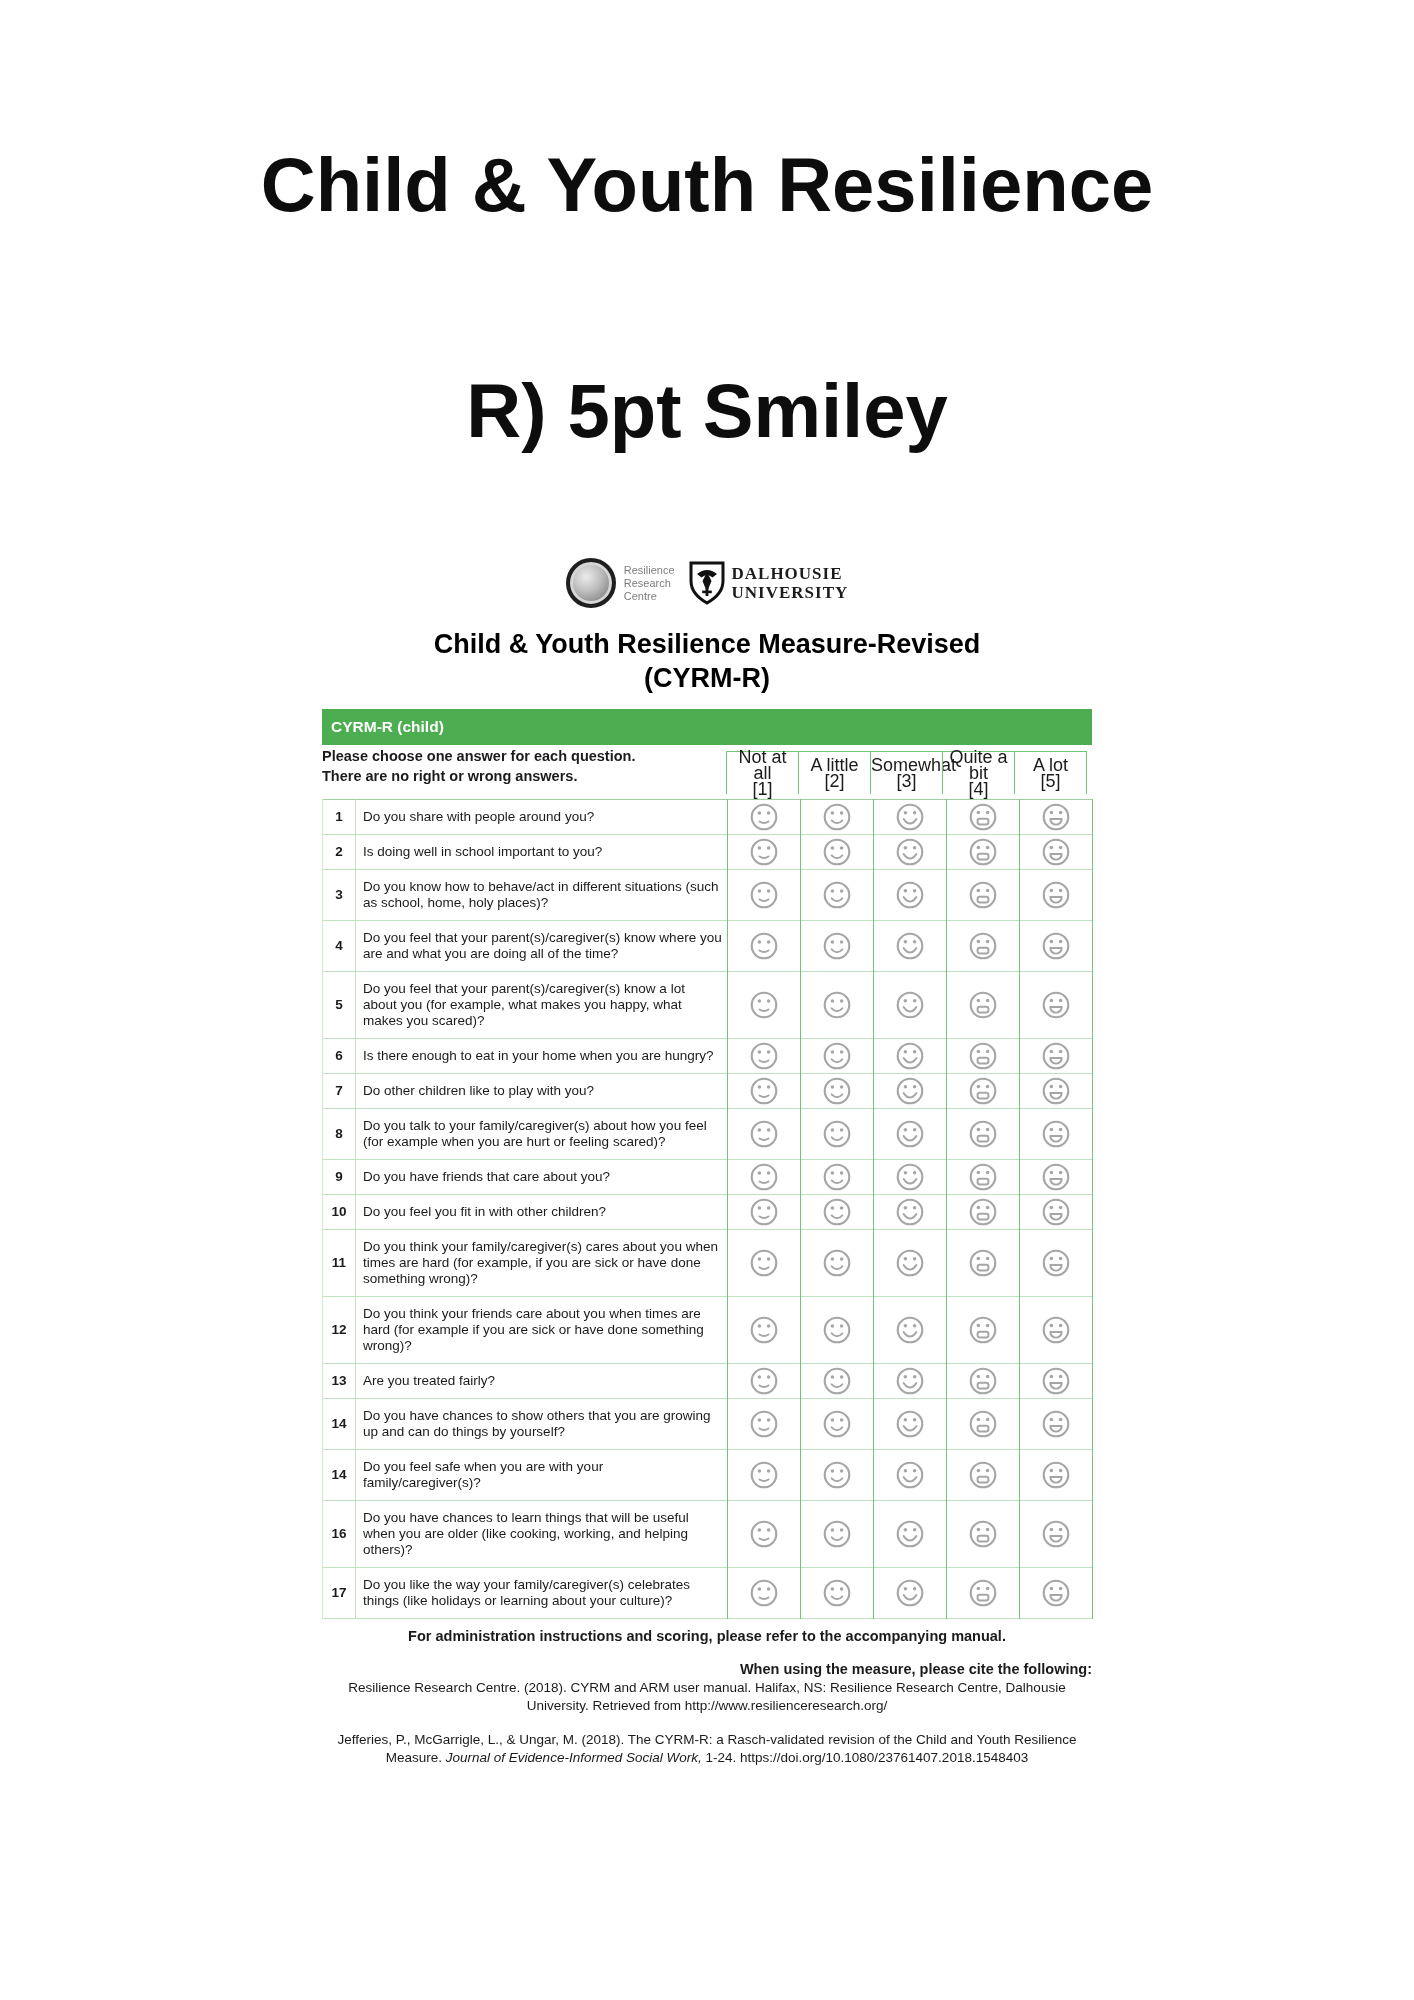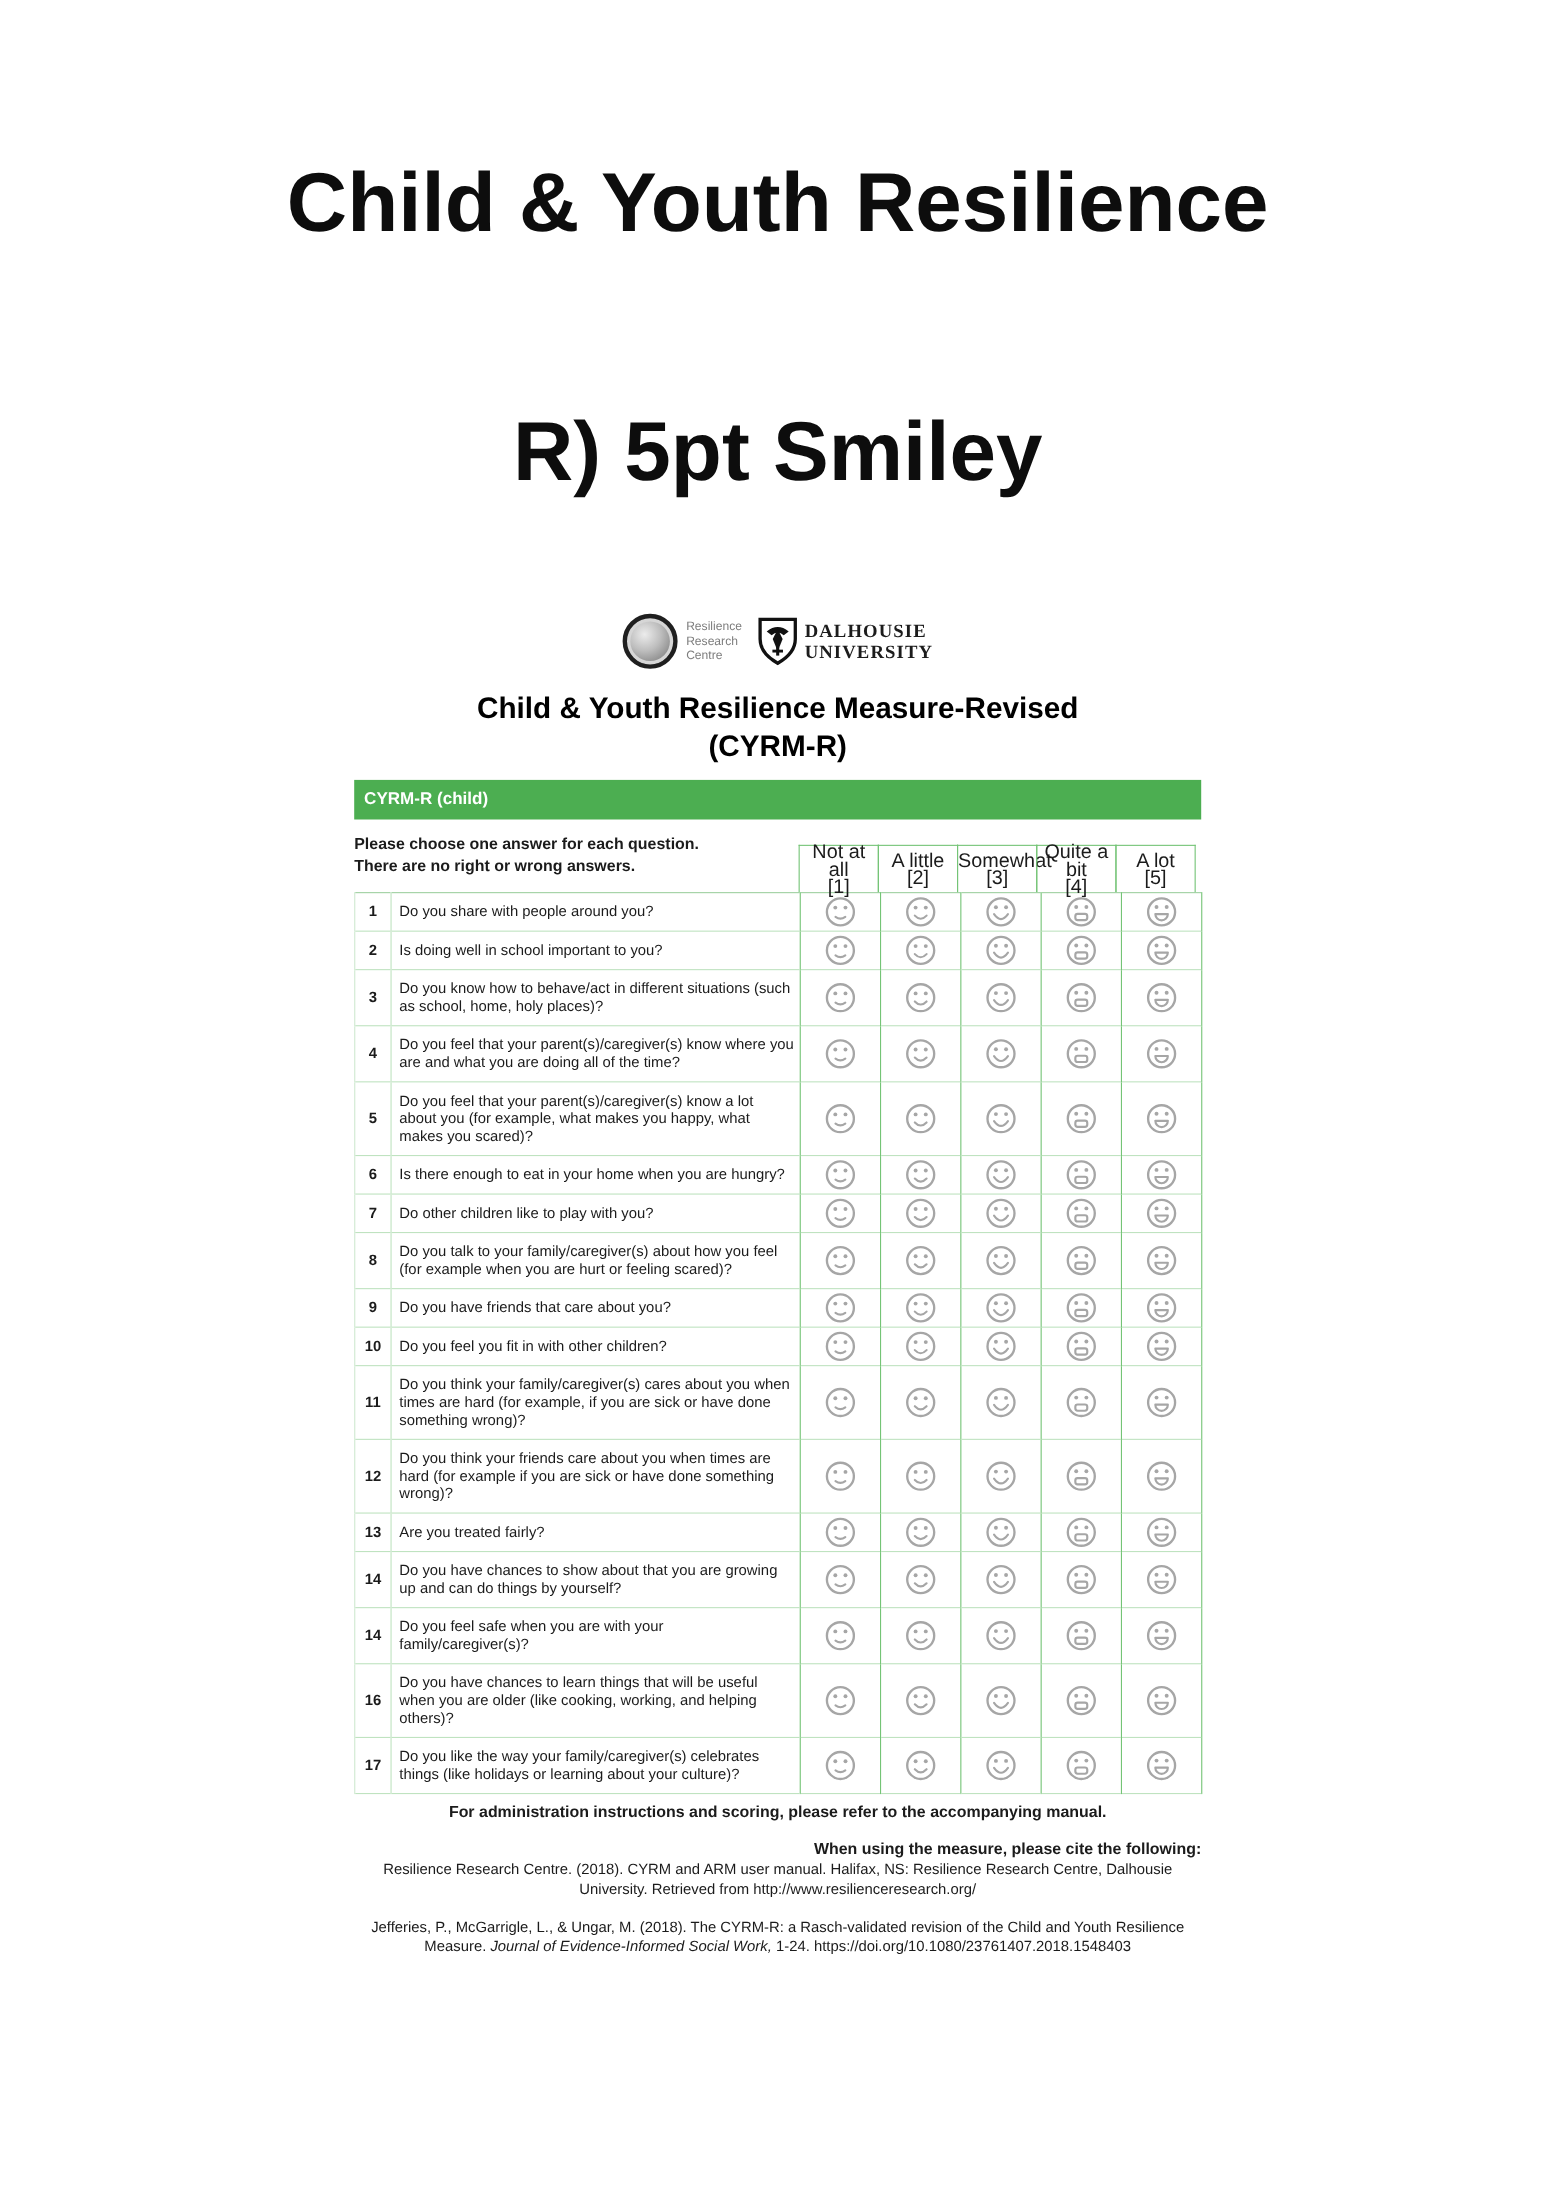--- a/index.html
+++ b/index.html
@@ -41,21 +41,21 @@
   .doc-title {
     margin-top:12px; text-align:center;
     font-weight:bold; font-size:27px; line-height:34px; color:#000000;
   }
   .form { width:770px; margin:14px auto 0; }
   .banner {
     height:36px; line-height:36px;
     background:#4cae51; color:#ffffff;
     font-weight:bold; font-size:15.5px; padding-left:9px;
   }
-  .head-row { display:flex; margin-top:12px; height:54px; align-items:flex-end; }
+  .head-row { display:flex; height:54px; align-items:center; }
   .intro { width:405px; align-self:flex-start; font-weight:bold; font-size:14.5px; line-height:20px; padding-top:1px; }
   .scale-box {
     width:73px; height:43px;
     border:1px solid #74c476; border-bottom:none; margin-left:-1px;
     display:flex; flex-direction:column; justify-content:center;
     text-align:center; font-size:18px; line-height:16px;
   }
   .scale-box:first-of-type { margin-left:0; }
   table.qtable {
     width:770px; table-layout:fixed; border-collapse:collapse;
@@ -430,21 +430,21 @@
               </svg></td>
             <td class="ans"><svg class="smiley">
                 <use href="#sm4"></use>
               </svg></td>
             <td class="ans"><svg class="smiley">
                 <use href="#sm5"></use>
               </svg></td>
           </tr>
           <tr>
             <td class="num">14</td>
-            <td class="q">Do you have chances to show about that you are growing up and can do things by yourself?</td>
+            <td class="q">Do you have chances to show others that you are growing up and can do things by yourself?</td>
             <td class="ans"><svg class="smiley">
                 <use href="#sm1"></use>
               </svg></td>
             <td class="ans"><svg class="smiley">
                 <use href="#sm2"></use>
               </svg></td>
             <td class="ans"><svg class="smiley">
                 <use href="#sm3"></use>
               </svg></td>
             <td class="ans"><svg class="smiley">

